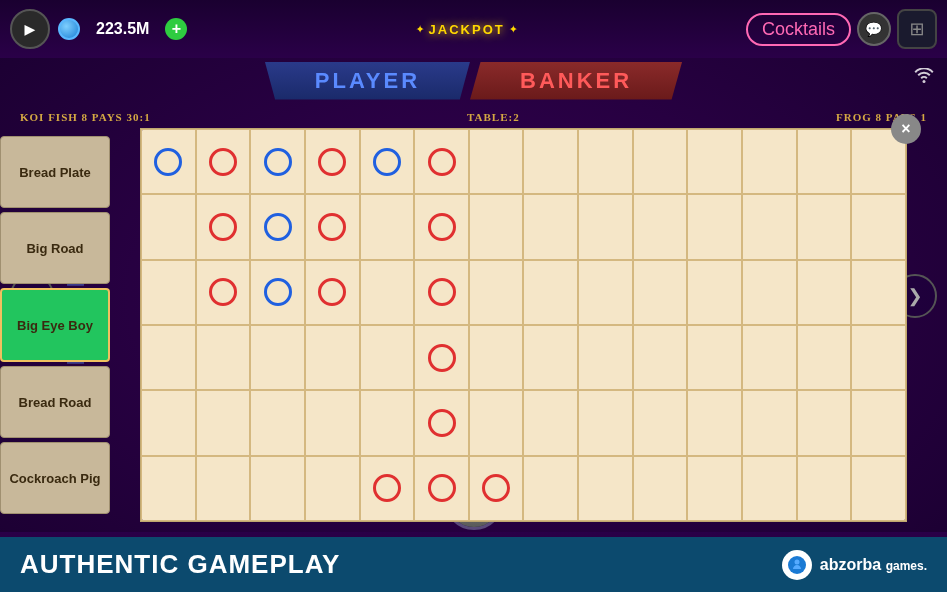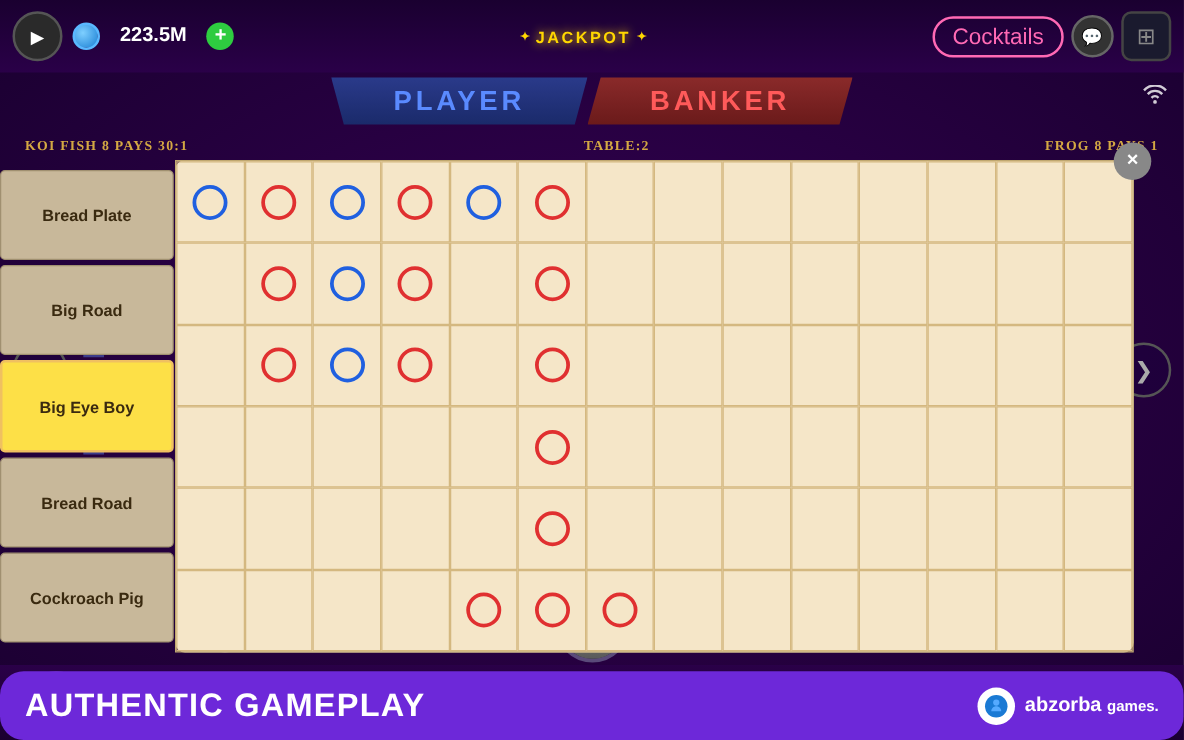--- a/index.html
+++ b/index.html
@@ -250,21 +250,21 @@
       cursor: pointer;
       z-index: 25;
       display: flex; align-items: center; justify-content: center;
     }
 
     
     .road-menu {
       position: absolute;
       left: -140px;
       top: 0;
-      width: 139px;
+      width: 110px;
       height: 100%;
       display: flex;
       flex-direction: column;
       gap: 4px;
       padding: 8px 0;
     }
 
     .road-menu-item {
       background: #c8b89a;
       border: 1px solid #a09070;
@@ -275,21 +275,21 @@
       font-weight: bold;
       color: #3a2a10;
       cursor: pointer;
       flex: 1;
       display: flex;
       align-items: center;
       justify-content: center;
     }
 
     .road-menu-item.active {
-      background: #fde047;
+      background: #22c55e;
       border: 2px solid #f0c060;
     }
 
     
     .grid-area {
       flex: 1;
       display: grid;
       grid-template-columns: repeat(14, 1fr);
       grid-template-rows: repeat(6, 1fr);
       border: 1px solid #c0a870;
@@ -379,27 +379,26 @@
     .action-btn.p { background: #1a4a8a; border-color: #3a6aaa; color: #8acaff; }
     .action-btn.tie { background: #1a4a1a; border-color: #3a8a3a; color: #6aff6a; font-size: 11px; }
     .action-btn.b { background: #8a1a1a; border-color: #aa3a3a; color: #ffaaaa; }
 
     
     .footer-bar {
       position: absolute;
       bottom: 0;
       left: 0; right: 0;
       height: 55px;
-      background: #6d28d9;
+      background: #0c4a6e;
       display: flex;
       align-items: center;
       justify-content: space-between;
       padding: 0 20px;
       z-index: 50;
-      border-radius: 19px;
     }
 
     .footer-text {
       color: white;
       font-size: 26px;
       font-weight: 900;
       letter-spacing: 1px;
     }
 
     .abzorba-logo {

